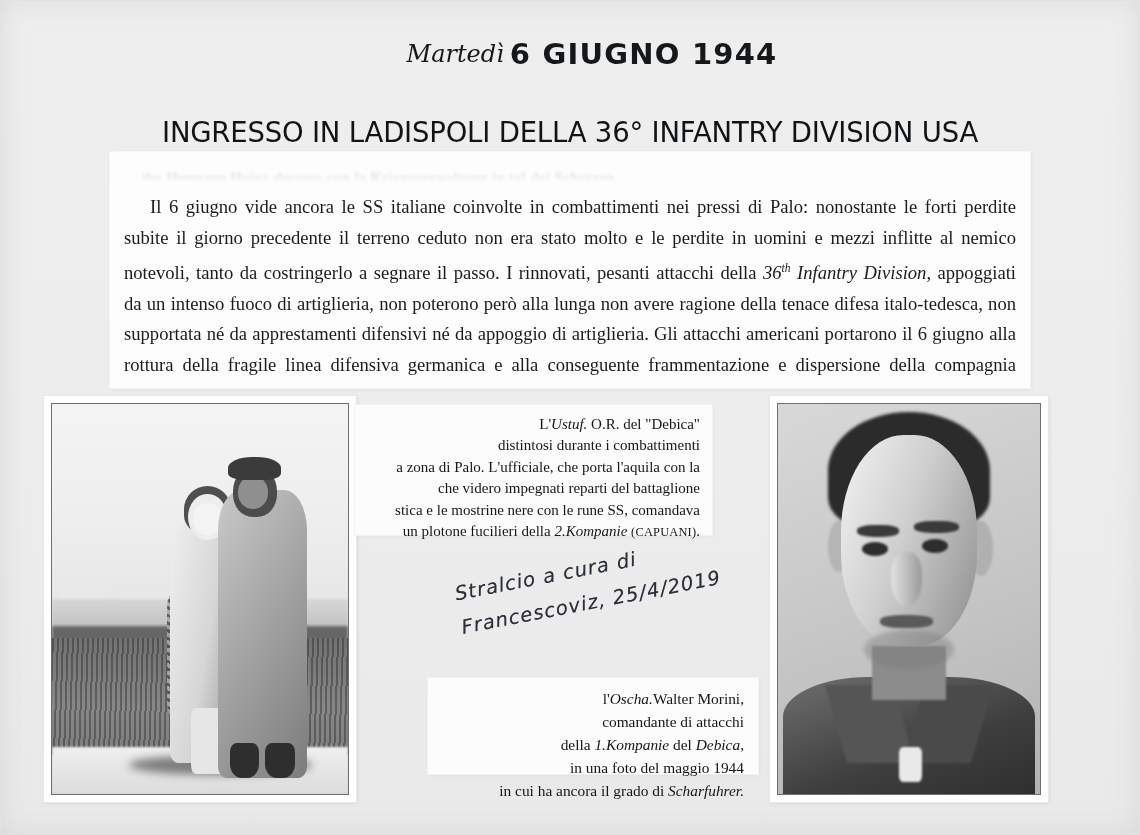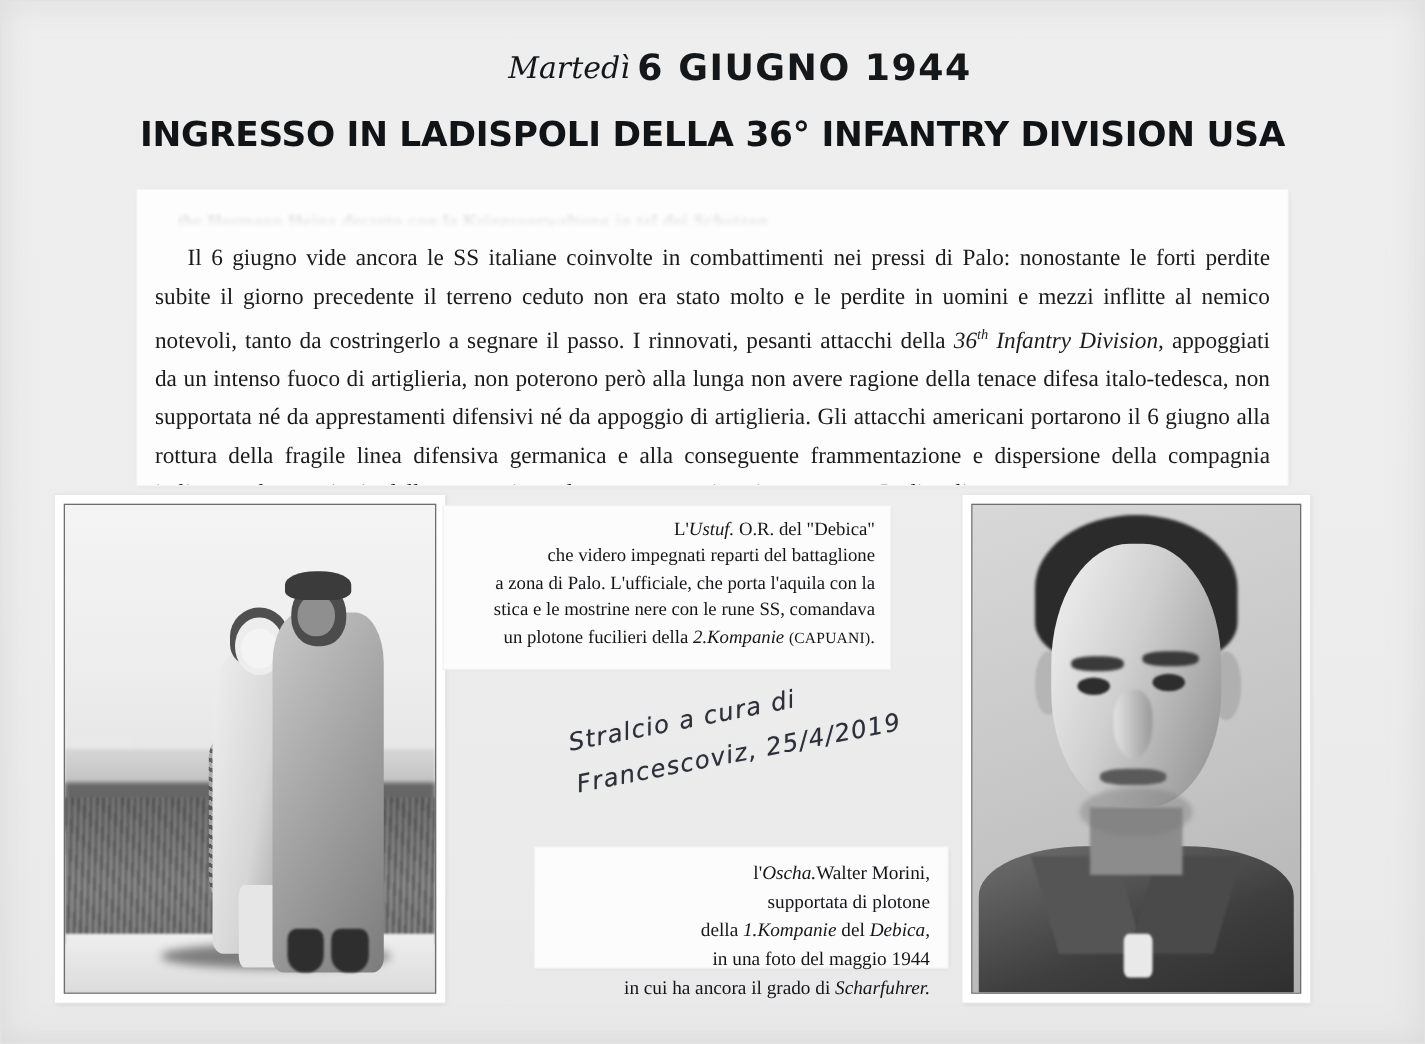--- a/index.html
+++ b/index.html
@@ -32,23 +32,23 @@
   }
   .kicker .hand{
     font-family:"DejaVu Serif",serif;
     font-style:italic;font-weight:400;font-size:24px;
     letter-spacing:0px;
     padding-right:6px;
     position:relative;top:-2px;
   }
   .kicker .bold{font-weight:bold;letter-spacing:1.2px;}
   .title{
-    position:absolute;left:0;right:0;top:92px;text-align:center;
+    position:absolute;left:0;right:0;top:116px;text-align:center;
     font-family:"DejaVu Sans",sans-serif;
-    font-weight:bold;font-size:27.5px;color:#111417;
+    font-weight:normal;font-size:27.5px;color:#111417;
     letter-spacing:-0.2px;white-space:nowrap;
   }
 
   
   .scan{
     position:absolute;left:110px;top:152px;width:920px;height:236px;
     background:#fdfdfd;
     box-shadow:0 0 0 1px #f4f4f4, 1px 1px 5px rgba(0,0,0,.07);
     padding:16px 14px;
     box-sizing:border-box;
@@ -253,29 +253,30 @@
       <div class="p-eye l"></div>
       <div class="p-eye r"></div>
       <div class="p-nose"></div>
       <div class="p-mouth"></div>
       <div class="p-chin"></div>
     </div>
   </div>
 
   <div class="capbox" id="caption-officer">
       <div class="ln">L'<i>Ustuf.</i> O.R. del "Debica"</div>
+      <div class="ln">distintosi durante i combattimenti</div>
+      <div class="ln">a zona di Palo. L'ufficiale, che porta l'aquila con la</div>
       <div class="ln">che videro impegnati reparti del battaglione</div>
-      <div class="ln">a zona di Palo. L'ufficiale, che porta l'aquila con la</div>
       <div class="ln">stica e le mostrine nere con le rune SS, comandava</div>
       <div class="ln">un  plotone  fucilieri  della  <i>2.Kompanie</i>  <span class="sc">(CAPUANI)</span>.</div>
     </div>
 
   <div class="capbox" id="caption-morini">
       <div class="ln">l'<i>Oscha.</i>Walter Morini,</div>
-      <div class="ln">supportata di plotone</div>
+      <div class="ln">comandante di attacchi</div>
       <div class="ln">della  <i>1.Kompanie</i> del  <i>Debica,</i></div>
       <div class="ln">in una foto del maggio 1944</div>
       <div class="ln">in cui ha ancora il grado di <i>Scharfuhrer.</i></div>
     </div>
 
   <div id="annotation">
     <div>Stralcio a cura di</div>
     <div>Francescoviz, 25/4/2019</div>
   </div>
 

